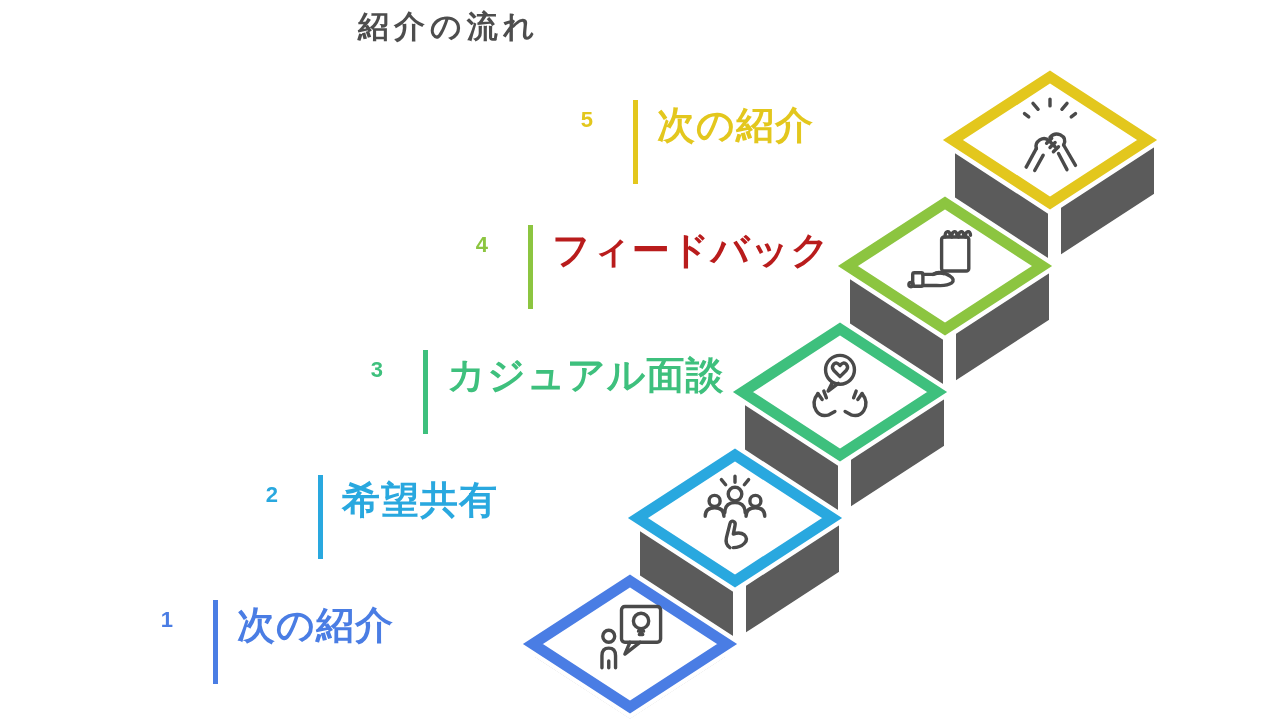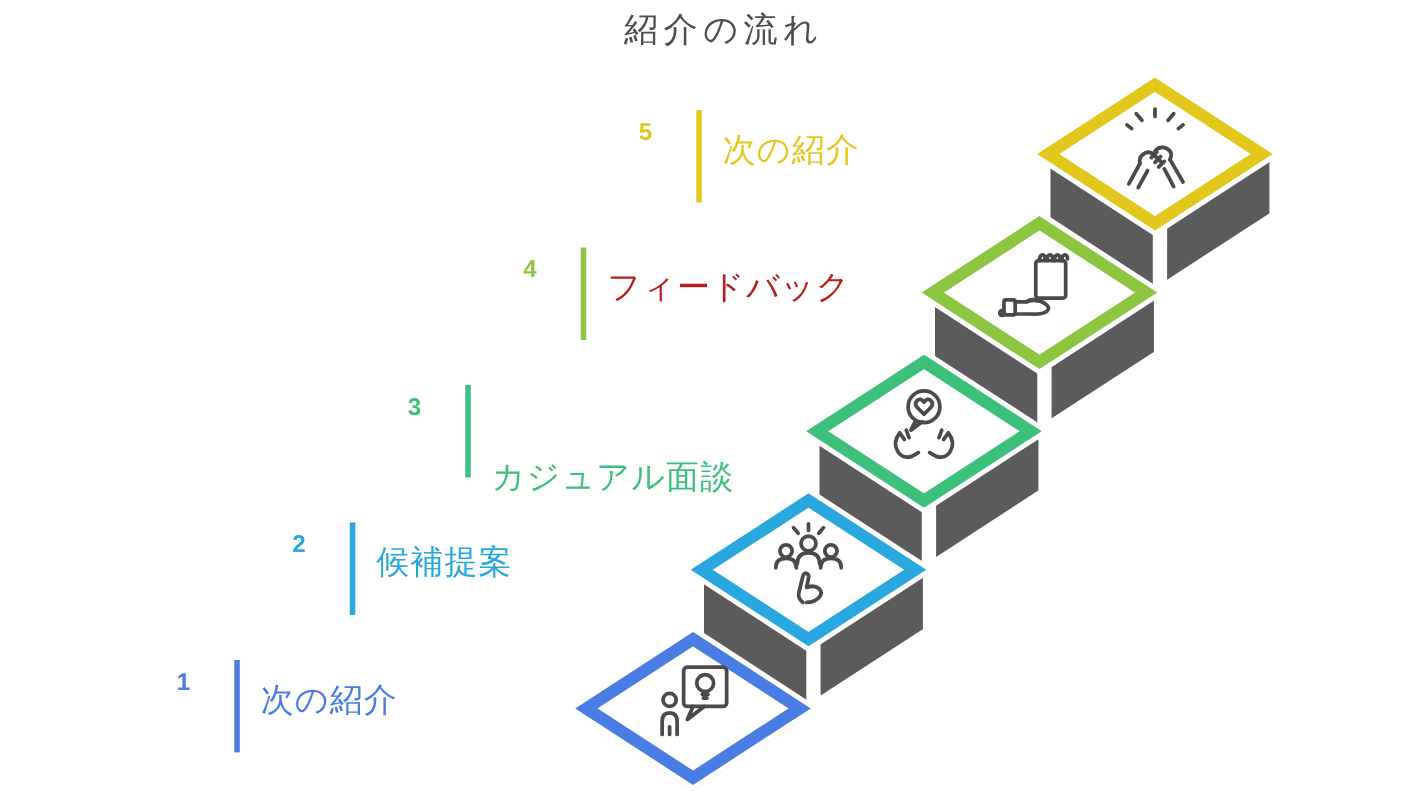--- a/index.html
+++ b/index.html
@@ -1,56 +1,56 @@
 <!DOCTYPE html>
 <html><head>
 <meta charset="utf-8">
 <style>
   html,body{margin:0;padding:0;background:#ffffff;}
   .canvas{
     position:relative;width:1280px;height:720px;background:#ffffff;overflow:hidden;
     font-family:"Liberation Sans","DejaVu Sans",sans-serif;
   }
   .page-title{
-    position:absolute;left:358px;top:6px;width:600px;text-align:center;
-    font-size:31px;font-weight:normal;letter-spacing:5px;color:#4d4d4d;white-space:nowrap;
+    position:absolute;left:358px;top:6px;width:600px;
+    font-size:31px;font-weight:bold;letter-spacing:5px;color:#4d4d4d;white-space:nowrap;
   }
   .stair-svg{position:absolute;left:0;top:0;}
   .step-row{position:absolute;width:0;height:0;}
   .step-number{
     position:absolute;left:-92px;top:7px;width:52px;text-align:right;
     font-size:22px;font-weight:bold;
   }
   .step-bar{position:absolute;left:0;top:0;width:5px;height:84px;}
   .step-label{
-    position:absolute;left:24px;top:16px;font-size:30px;font-weight:normal;
+    position:absolute;left:24px;top:0;font-size:38px;font-weight:bold;
     white-space:nowrap;letter-spacing:1px;
   }
 </style>
 </head>
 <body>
 
 <div class="canvas">
 
   <div class="page-title">紹介の流れ</div>
 
   <div class="step-row" style="left:213px;top:600px">
     <div class="step-number" style="color: rgb(74, 125, 228);">1</div>
     <div class="step-bar" style="background: rgb(74, 125, 228);"></div>
     <div class="step-label" style="color: rgb(74, 125, 228);">次の紹介</div>
   </div>
   <div class="step-row" style="left:318px;top:475px">
     <div class="step-number" style="color: rgb(41, 168, 223);">2</div>
     <div class="step-bar" style="background: rgb(41, 168, 223);"></div>
-    <div class="step-label" style="color: rgb(41, 168, 223);">候補提案</div>
+    <div class="step-label" style="color: rgb(41, 168, 223);">希望共有</div>
   </div>
   <div class="step-row" style="left:423px;top:350px">
     <div class="step-number" style="color: rgb(62, 192, 125);">3</div>
     <div class="step-bar" style="background: rgb(62, 192, 125);"></div>
-    <div class="step-label" style="color: rgb(62, 192, 125); margin-top: 48px;">カジュアル面談</div>
+    <div class="step-label" style="color: rgb(62, 192, 125);">カジュアル面談</div>
   </div>
   <div class="step-row" style="left:528px;top:225px">
     <div class="step-number" style="color: rgb(140, 197, 64);">4</div>
     <div class="step-bar" style="background: rgb(140, 197, 64);"></div>
     <div class="step-label" style="color: #b91c1c;">フィードバック</div>
   </div>
   <div class="step-row" style="left:633px;top:100px">
     <div class="step-number" style="color: rgb(227, 199, 29);">5</div>
     <div class="step-bar" style="background: rgb(227, 199, 29);"></div>
     <div class="step-label" style="color: rgb(227, 199, 29);">次の紹介</div>

